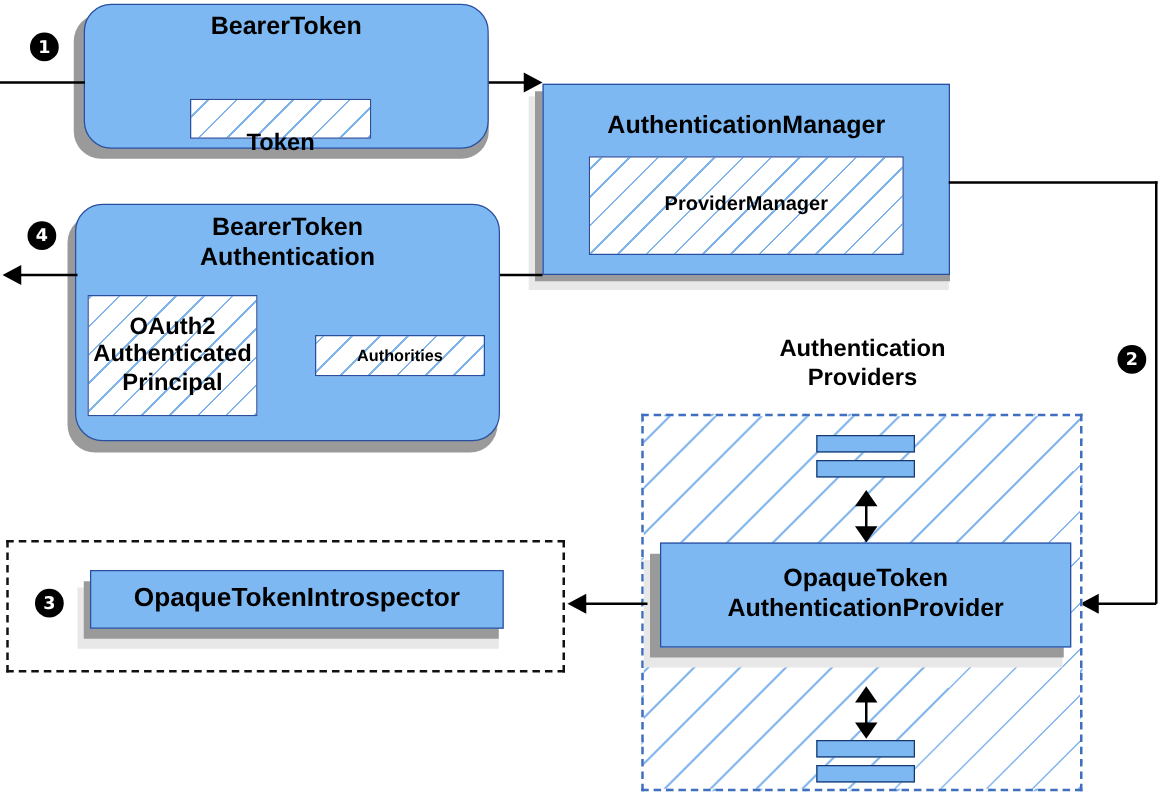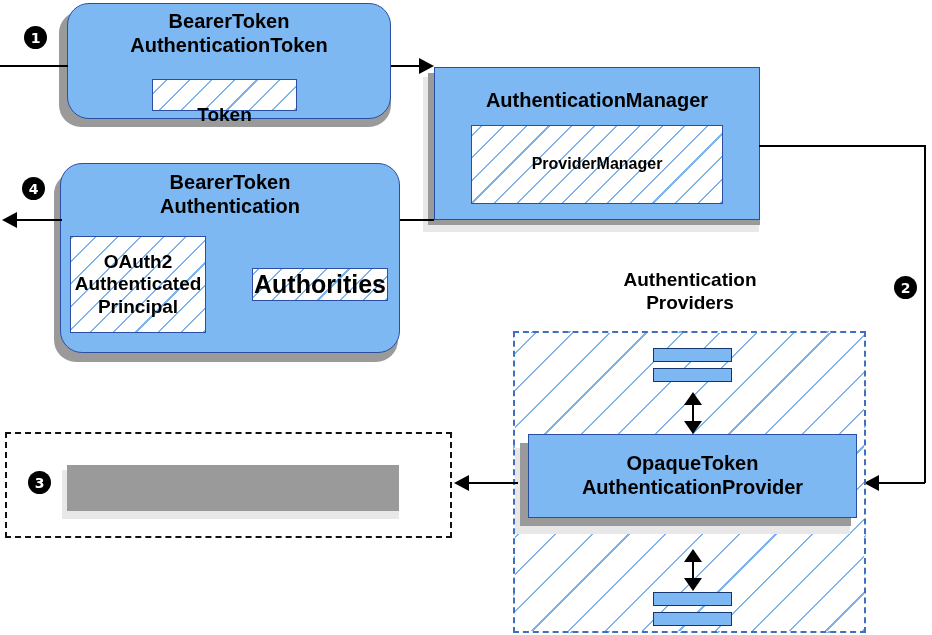--- a/index.html
+++ b/index.html
@@ -114,21 +114,20 @@
   }
 </style>
 </head>
 <body>
 
 <div id="canvas">
 
   <div class="abs shadow-inner rounded" style="left:59px;top:11px;width:332px;height:116px;border-radius:22px;"></div>
   <div class="abs blue-box rounded" style="left:67px;top:3px;width:324px;height:116px;font-size:20px;flex-direction:column;justify-content:flex-start;padding-top:6px;">
     <div>BearerToken</div>
-    <div>AuthenticationToken</div>
   </div>
   <div class="abs hatch-box" style="left:152px;top:79px;width:145px;height:32px;font-size:19px;">
     <span style="background:transparent;padding:0 4px;margin-top:40px;">Token</span>
   </div>
 
   <div class="abs hline" style="left:0px;top:65px;width:68px;"></div>
   <div class="abs step" style="left:24px;top:26px;">
     <span>1</span>
   </div>
 
@@ -147,21 +146,21 @@
   <div class="abs shadow-inner rounded" style="left:54px;top:172px;width:344px;height:190px;border-radius:22px;"></div>
   <div class="abs blue-box rounded" style="left:60px;top:163px;width:340px;height:190px;font-size:20px;flex-direction:column;justify-content:flex-start;padding-top:7px;">
     <div>BearerToken</div>
     <div>Authentication</div>
   </div>
   <div class="abs hatch-box" style="left:70px;top:236px;width:136px;height:97px;font-size:19px;flex-direction:column;">
     <div>OAuth2</div>
     <div>Authenticated</div>
     <div>Principal</div>
   </div>
-  <div class="abs hatch-box" style="left:252px;top:268px;width:136px;height:33px;font-size:25px;">
+  <div class="abs hatch-box" style="left:252px;top:268px;width:136px;height:33px;font-size:13px;">
     <span>Authorities</span>
   </div>
 
   <div class="abs hline" style="left:400px;top:219px;width:34px;"></div>
 
   <div class="abs hline" style="left:16px;top:219px;width:46px;"></div>
   <div class="abs arrow-left" style="left:2px;top:212px;"></div>
   <div class="abs step" style="left:22px;top:177px;">
     <span>4</span>
   </div>
@@ -199,20 +198,23 @@
   <div class="abs vline" style="left:692px;top:555px;height:30px;"></div>
   <div class="abs arrow-down" style="left:684px;top:578px;"></div>
 
   <div class="abs bar" style="left:653px;top:592px;width:79px;height:14px;"></div>
   <div class="abs bar" style="left:653px;top:612px;width:79px;height:14px;"></div>
 
   <div class="abs dashed-plain" style="left:5px;top:432px;width:447px;height:106px;"></div>
 
   <div class="abs shadow-outer" style="left:62px;top:470px;width:337px;height:49px;"></div>
   <div class="abs shadow-inner" style="left:67px;top:465px;width:332px;height:46px;"></div>
+  <div class="abs blue-box" style="left:72px;top:456px;width:331px;height:47px;font-size:21px;">
+    <span>OpaqueTokenIntrospector</span>
+  </div>
 
   <div class="abs step" style="left:28px;top:471px;">
     <span>3</span>
   </div>
 
   <div class="abs hline" style="left:468px;top:482px;width:50px;"></div>
   <div class="abs arrow-left" style="left:454px;top:475px;"></div>
 
 </div>
 

